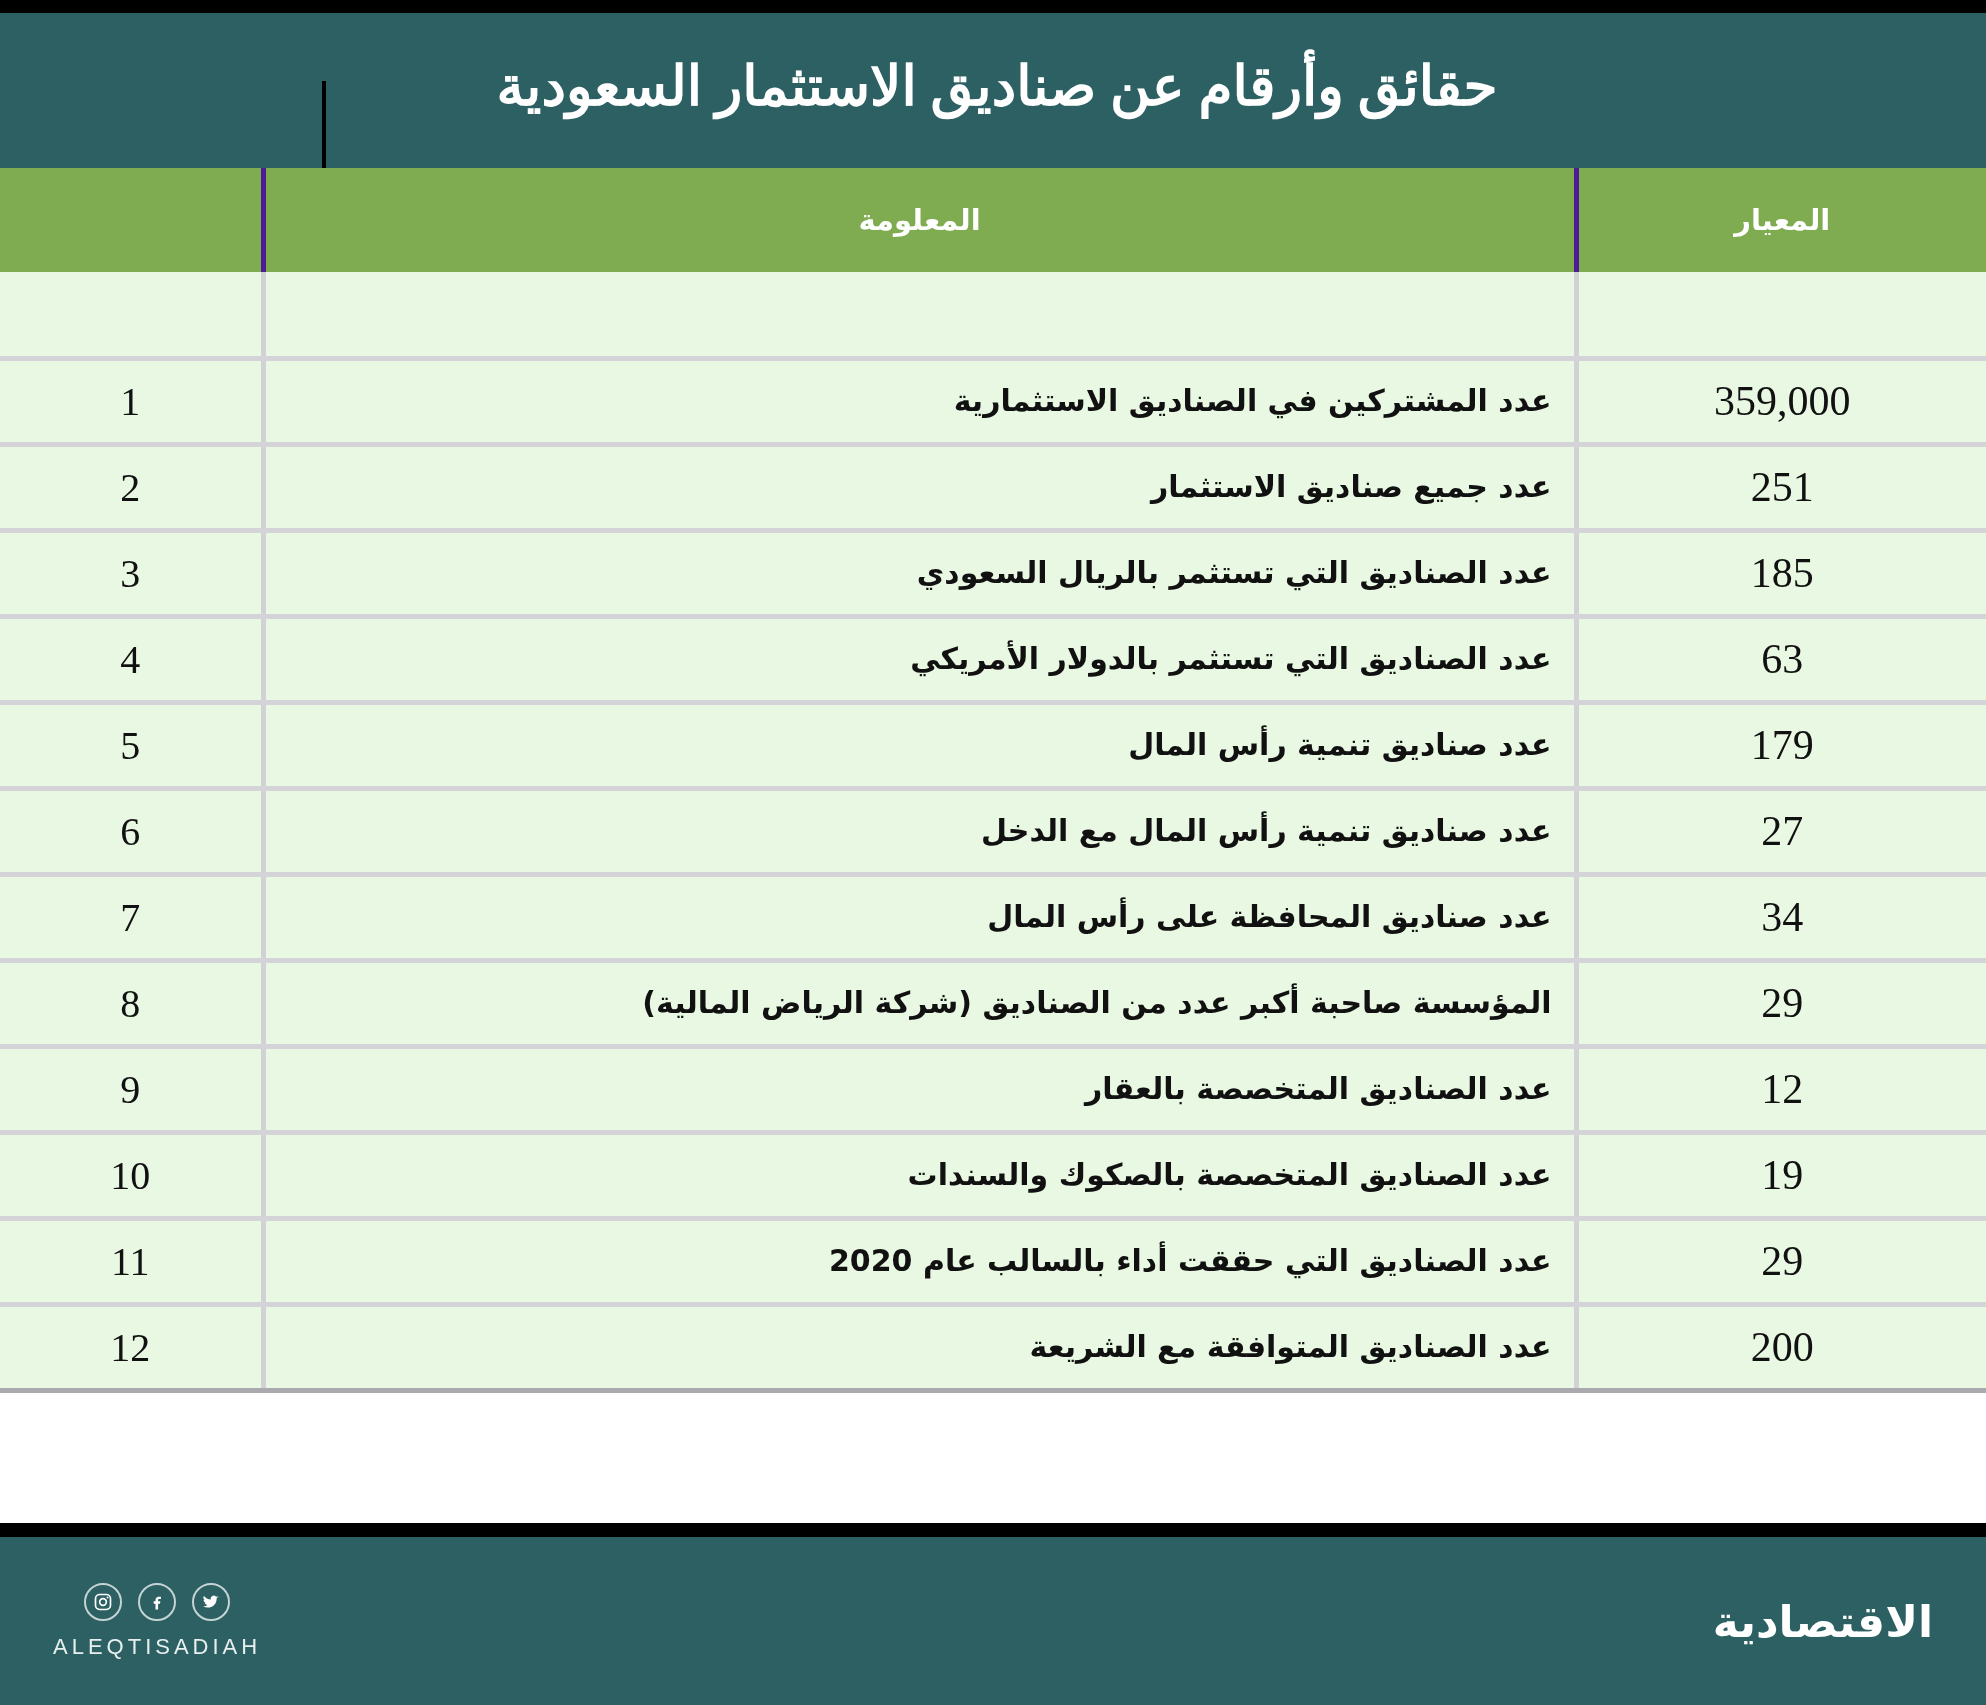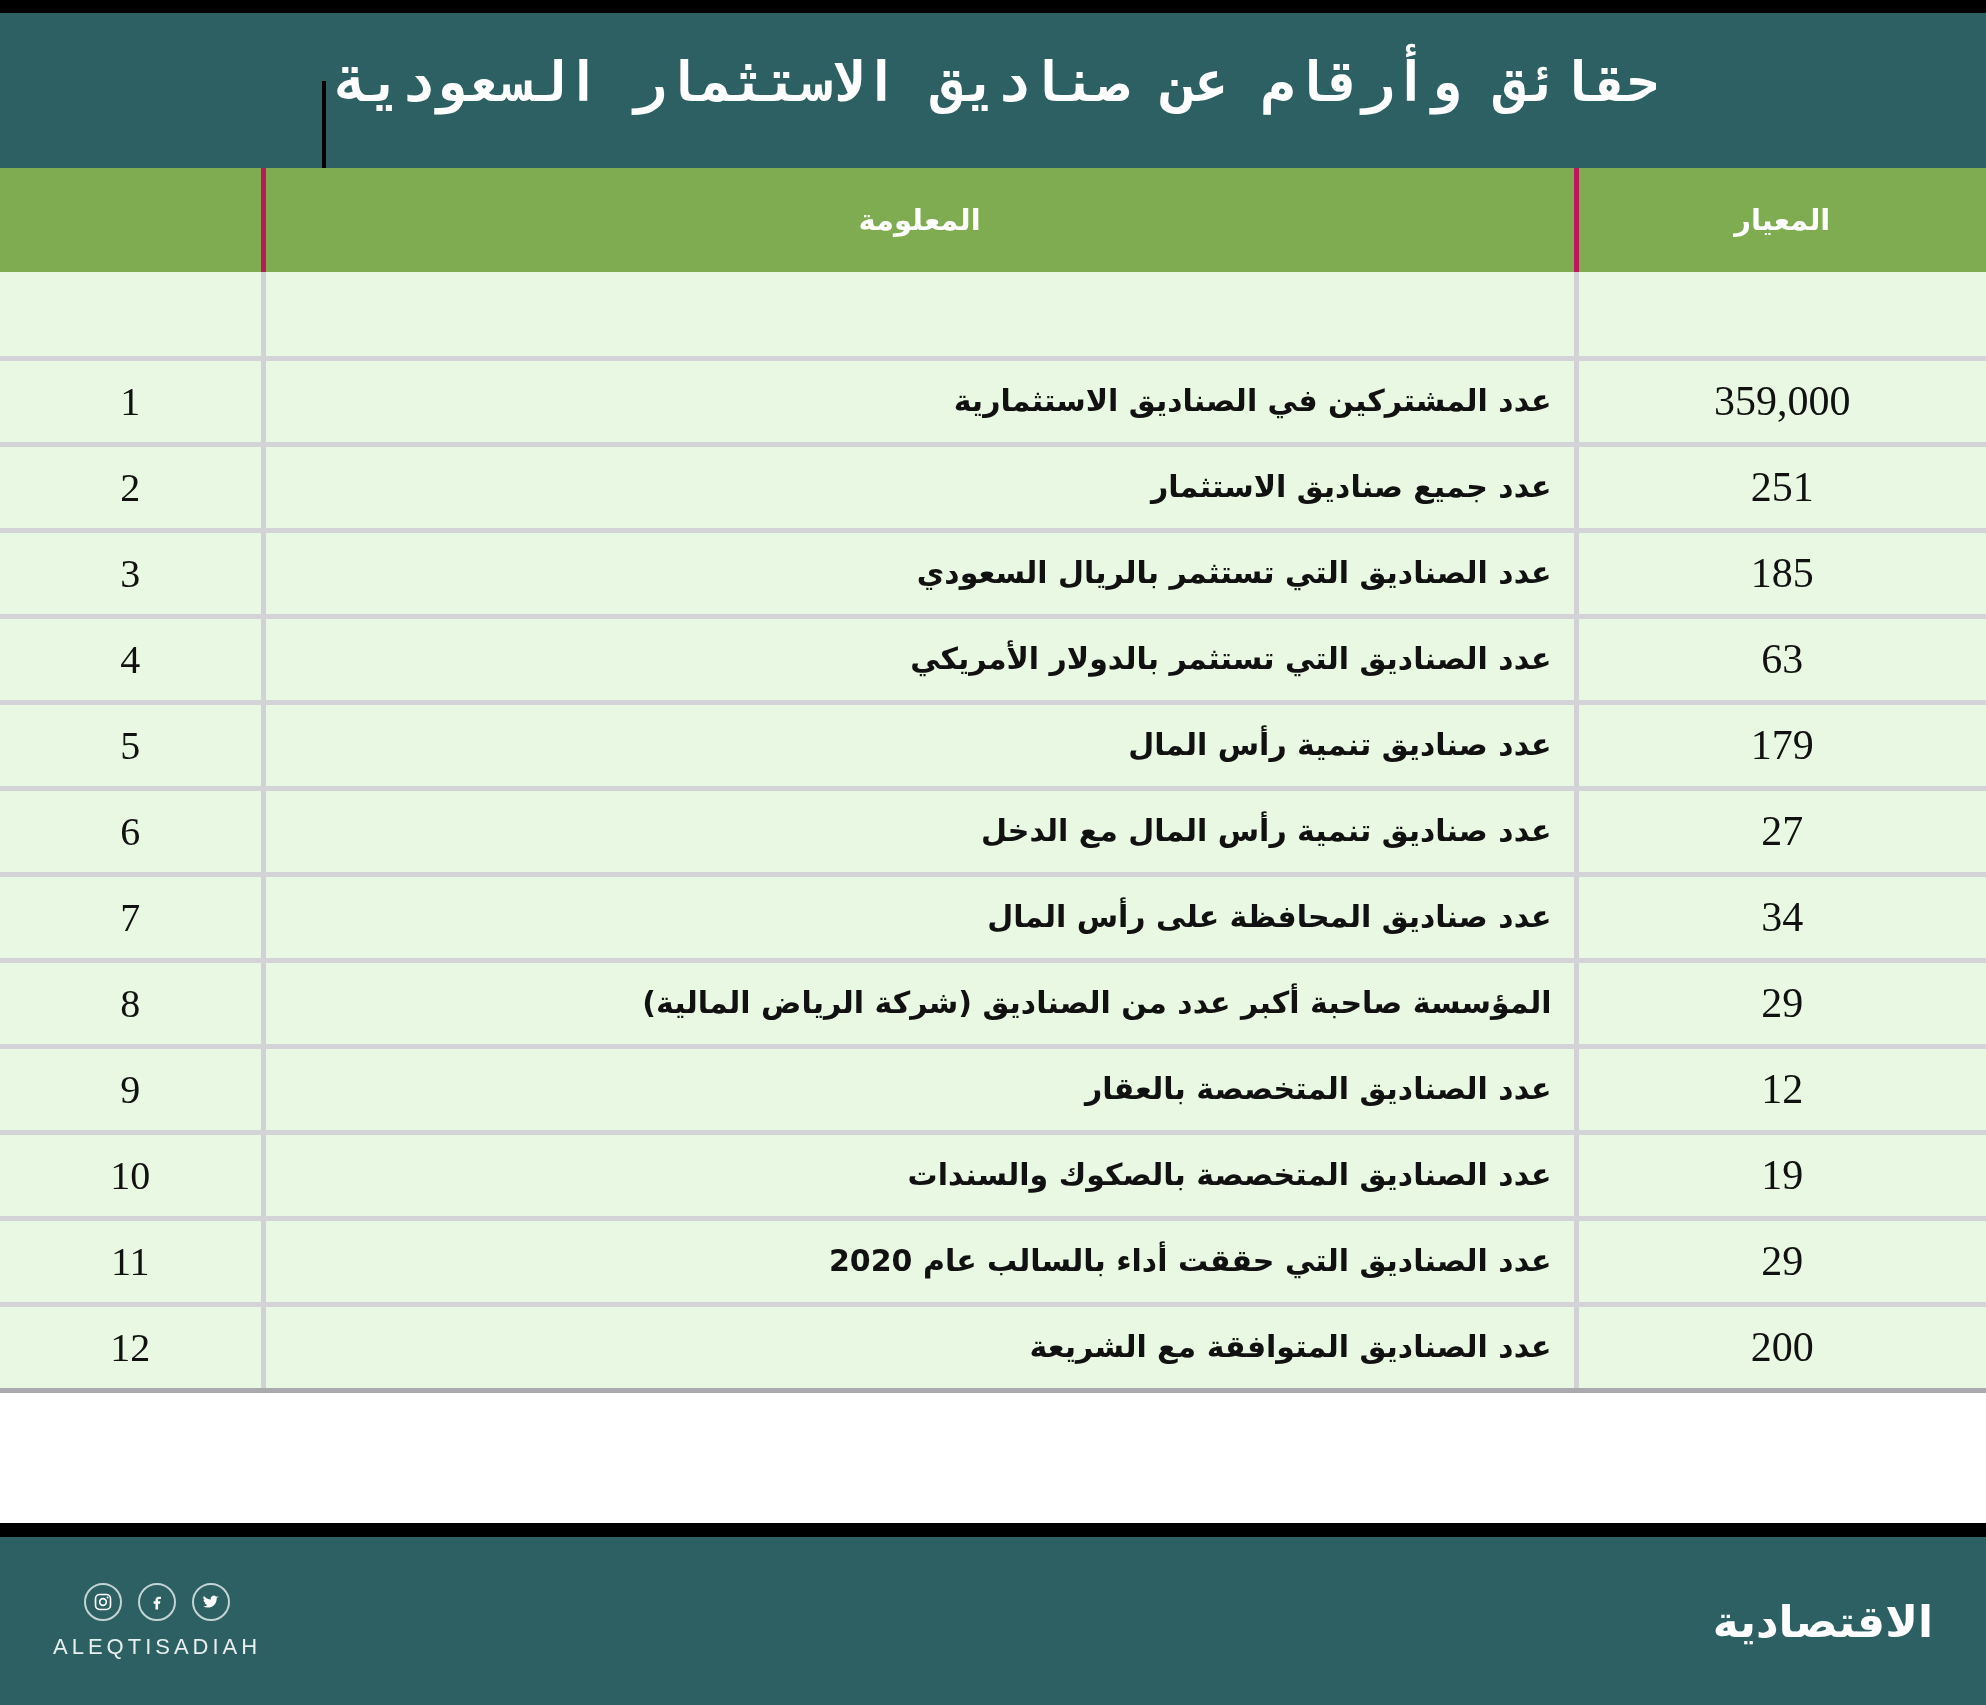--- a/index.html
+++ b/index.html
@@ -43,21 +43,21 @@
   .title-inner {
     position: absolute;
     inset: 0;
     display: flex;
     align-items: center;
     justify-content: center;
   }
 
   .title-text {
     color: #ffffff;
-    font-family: Liberation Mono, monospace;
+    font-family: Liberation Serif, serif;
     font-size: 55px;
     font-weight: bold;
     letter-spacing: 0px;
     white-space: nowrap;
     line-height: 1.1;
     padding-bottom: 6px;
     margin-left: 8px;
   }
 
   .text-caret {
@@ -91,21 +91,21 @@
   table.facts thead th {
     background: #7FAC51;
     color: #ffffff;
     height: 104px;
     font-family: "DejaVu Sans", "Liberation Sans", sans-serif;
     font-size: 29px;
     font-weight: bold;
     text-align: center;
     vertical-align: middle;
     border-right: 5px solid #ffffff;
-    border-left: 5px solid #be185d;
+    border-left: 5px solid #4c1d95;
   }
   table.facts thead th:first-child { border-right: none; }
   table.facts thead th:last-child  { border-left: none; }
 
   table.facts thead tr { box-shadow: 0 5px 0 #ffffff; }
 
   .spacer-row td {
     height: 22px;
     background: #ffffff;
     border-right: 5px solid #d2d2d6;

